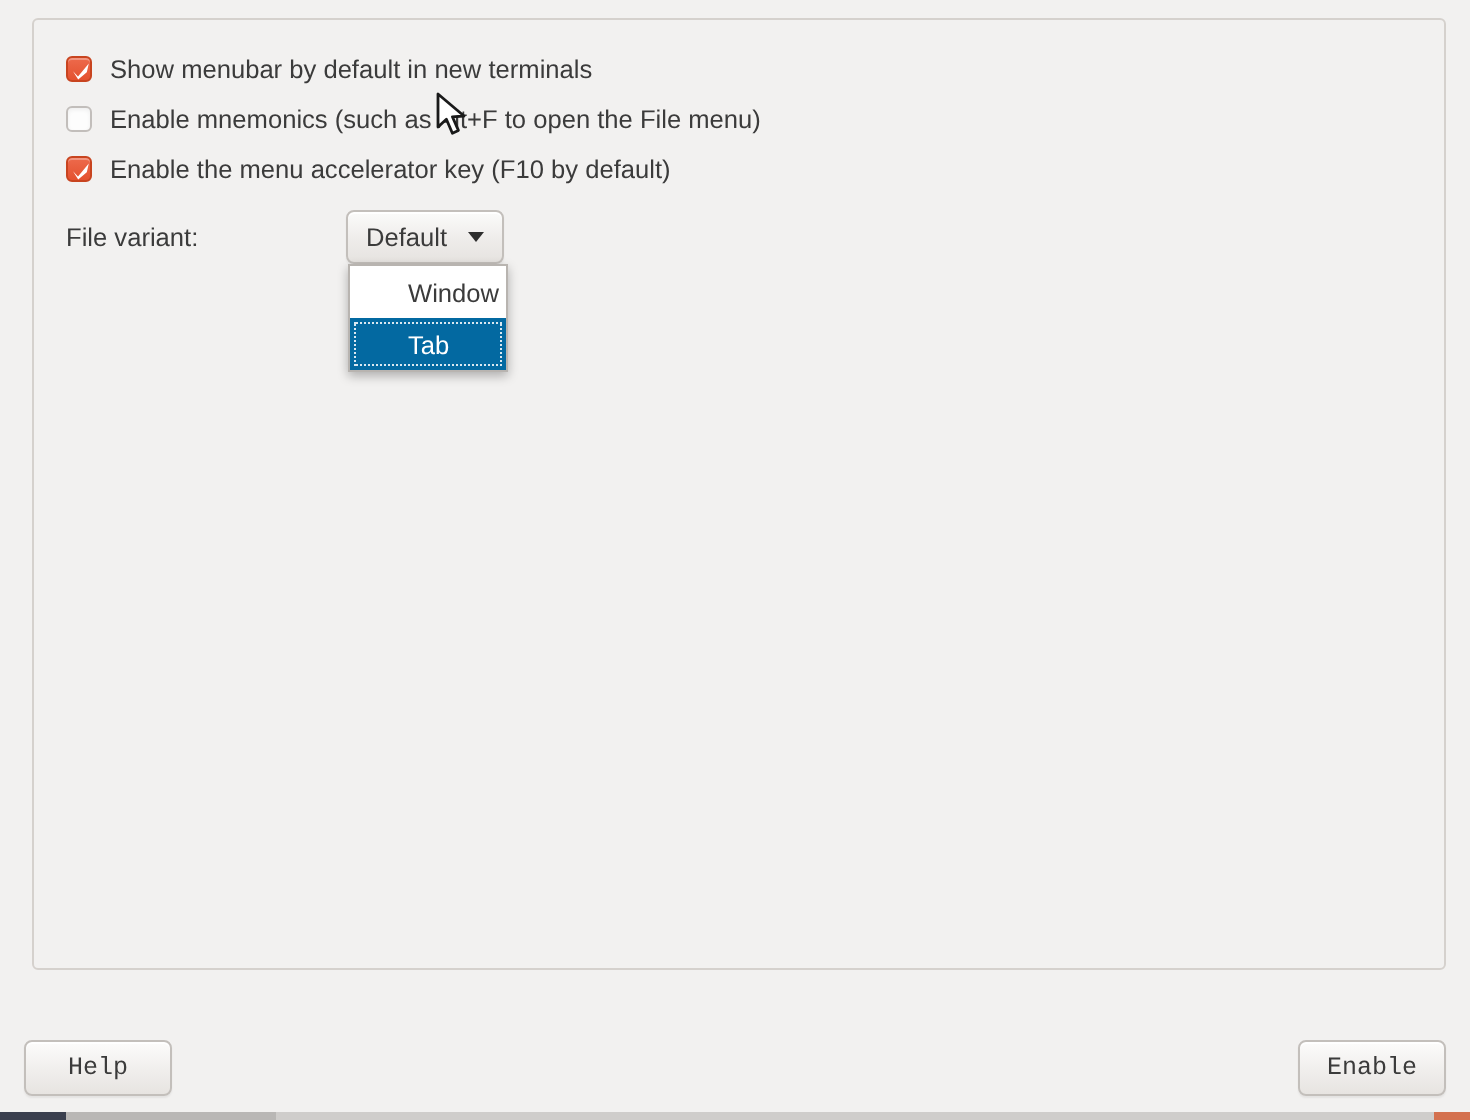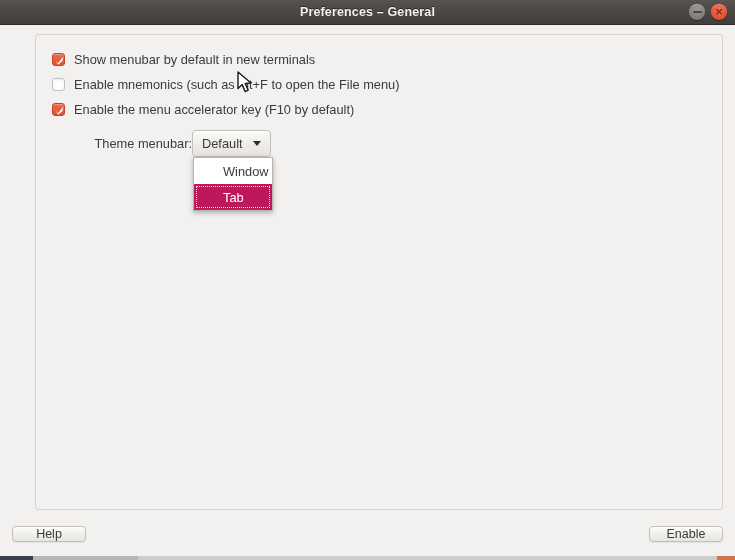--- a/index.html
+++ b/index.html
@@ -143,30 +143,29 @@
     width: 14px; height: 14px;
     border-radius: 50%;
     background: #3b3b3b;
     position: relative;
     display: inline-block;
   }
   .default-badge svg { position: absolute; left: 1px; top: 1px; }
 
   
   .content {
-    margin-left: 24px;
+    margin-left: 5px;
     flex: 1 1 auto;
     height: 476px;
     background: #f2f1f0;
     border: 1px solid #d5d1cd;
     border-radius: 3px;
     box-sizing: border-box;
     padding: 12px 16px;
     position: relative;
-    text-align: right;
   }
   .check-row {
     display: flex;
     align-items: center;
     height: 24px;
     margin-bottom: 1px;
   }
   .checkbox {
     width: 13px; height: 13px;
     border-radius: 3px;
@@ -240,21 +239,21 @@
   .popup-item {
     height: 26px;
     display: flex;
     align-items: center;
     padding: 0 29px;
     font-size: 12.8px;
     color: #3b3b3b;
     box-sizing: border-box;
   }
   .popup-item.highlight {
-    background: #be185d;
+    background: #0369a1;
     color: #ffffff;
     outline: 1px dotted rgba(255,255,255,0.85);
     outline-offset: -3px;
   }
   .cursor {
     position: absolute;
     left: 201px;
     top: 36px;
     z-index: 30;
     pointer-events: none;
@@ -265,32 +264,32 @@
     flex: 0 0 auto;
     height: 44px;
     padding: 0 12px;
     display: flex;
     align-items: center;
     justify-content: space-between;
     box-sizing: border-box;
   }
   .btn {
     min-width: 74px;
-    height: 16px;
+    height: 28px;
     background: linear-gradient(to bottom, #fcfcfb 0%, #f0eeec 55%, #e7e4e1 100%);
     border: 1px solid #c3bfbb;
     border-radius: 4px;
     box-sizing: border-box;
     font-size: 12.5px;
     color: #3b3b3b;
     display: inline-flex;
     align-items: center;
     justify-content: center;
     box-shadow: inset 0 1px 0 #ffffff, 0 1px 1px rgba(0,0,0,0.06);
-    font-family: Liberation Sans, sans-serif;
+    font-family: Liberation Mono, monospace;
   }
 
   
   .bg-strip {
     position: absolute;
     left: 0;
     top: 556px;
     width: 735px;
     height: 4px;
     background: #cfcdcb;
@@ -313,29 +312,20 @@
     right: 0; top: 0;
     width: 18px; height: 4px;
     background: #d4714f;
   }
 </style>
 </head>
 <body>
 
 <div class="window">
 
-  <div class="titlebar">
-    <div class="titlebar-title">Preferences – General</div>
-    <div class="win-buttons">
-      <div class="win-btn min"></div>
-      <div class="win-btn close">
-        <div class="x">×</div>
-      </div>
-    </div>
-  </div>
 
   <div class="body-area">
 
 
     <div class="content">
 
       <div class="check-row">
         <span class="checkbox on">
           <svg width="11" height="11" viewBox="0 0 11 11">
             <path d="M1.5 5.6 L4 8.2 L9.4 1.8 L8.4 6.1 L4.1 9.8 Z" fill="#ffffff"></path>
@@ -352,21 +342,21 @@
       <div class="check-row">
         <span class="checkbox on">
           <svg width="11" height="11" viewBox="0 0 11 11">
             <path d="M1.5 5.6 L4 8.2 L9.4 1.8 L8.4 6.1 L4.1 9.8 Z" fill="#ffffff"></path>
           </svg>
         </span>
         <span class="check-label">Enable the menu accelerator key (F10 by default)</span>
       </div>
 
       <div class="field-row">
-        <span class="field-label">Theme menubar:</span>
+        <span class="field-label">File variant:</span>
         <span class="combo">
           <span>Default</span>
           <span class="arrow"></span>
         </span>
       </div>
 
 
       <div class="popup">
         <div class="popup-item">
           <span>Window</span>

